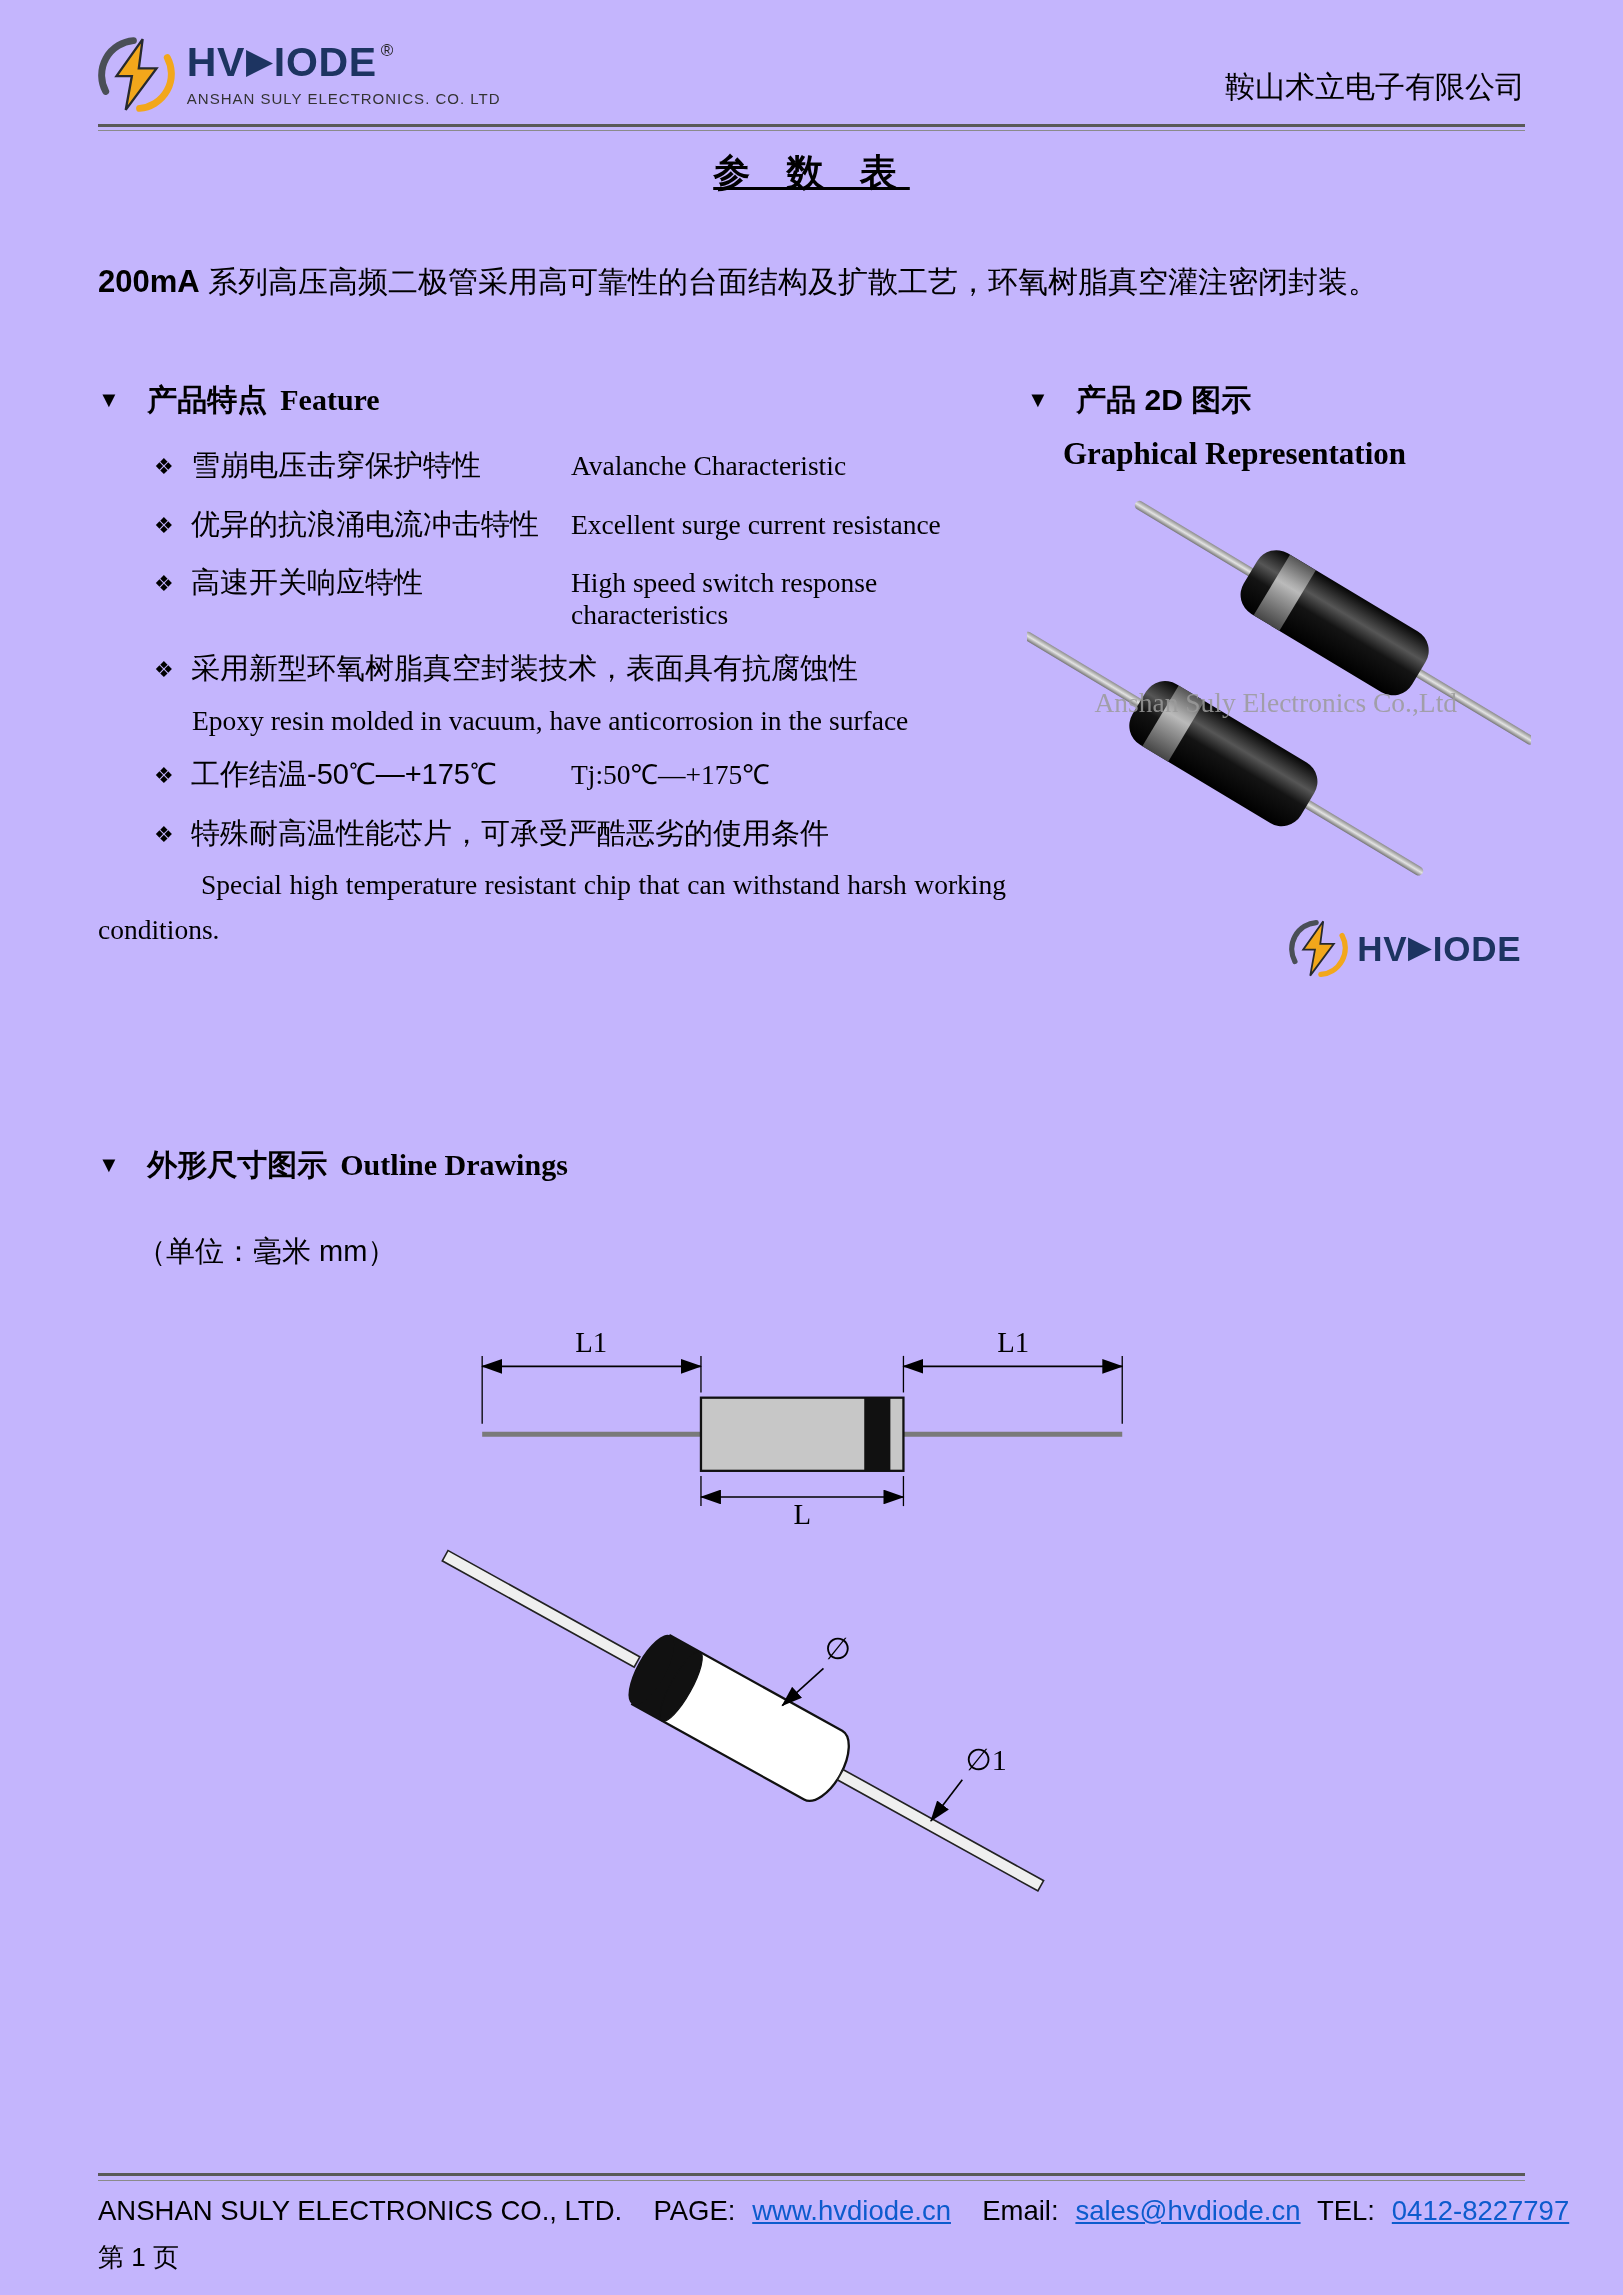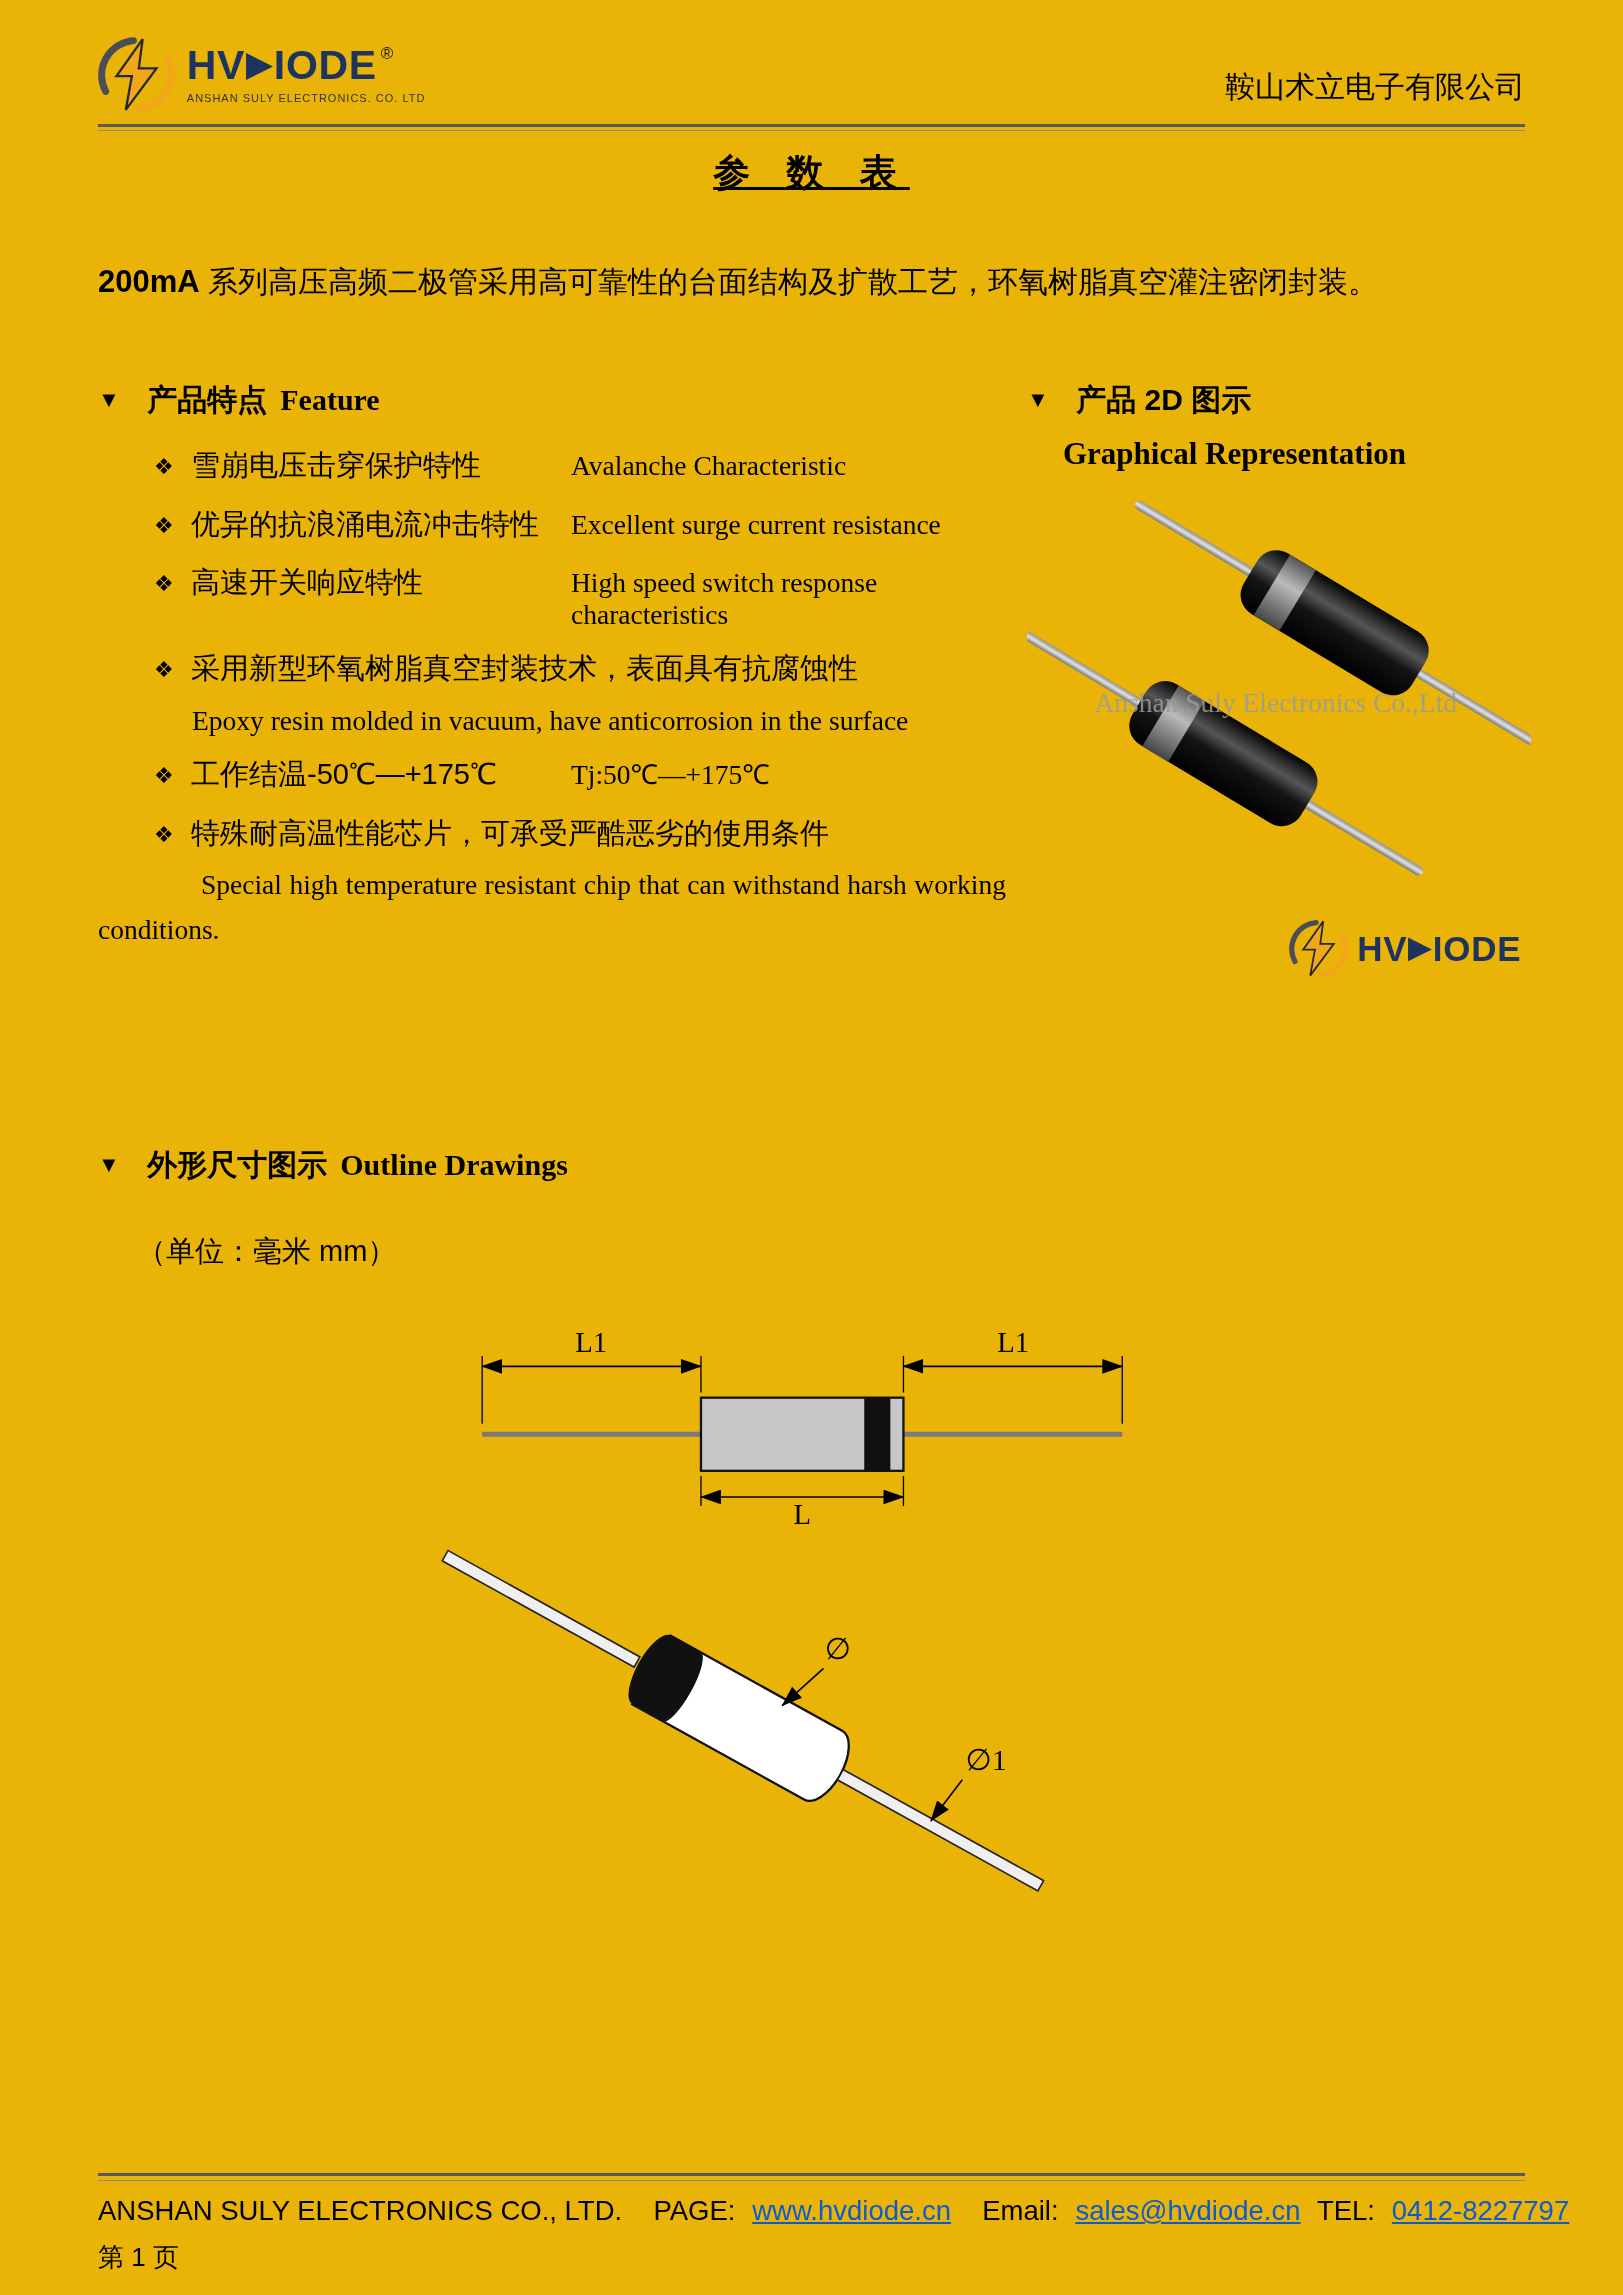--- a/index.html
+++ b/index.html
@@ -1,28 +1,28 @@
 <!DOCTYPE html>
 <html style="font-size:10.5px"><head>
 <meta charset="utf-8">
 <style>
   html,body{margin:0;padding:0;background:#fff;}
   body{width:1623px;height:2295px;font-family:"Liberation Sans",sans-serif;color:#000;}
-  .page{position:relative;width:1623px;height:2295px;box-sizing:border-box;padding:36px 98px 0 98px;overflow:hidden;background:#eab308;}
+  .page{position:relative;width:1623px;height:2295px;box-sizing:border-box;padding:36px 98px 0 98px;overflow:hidden;background:#c4b5fd;}
 
   
   .header{display:flex;justify-content:space-between;align-items:flex-end;}
   .logo{display:flex;align-items:center;gap:11.8px;}
   .logo-icon{width:77px;height:77px;flex:0 0 auto;}
   .logo-text{display:flex;flex-direction:column;}
   .brand-row{display:flex;align-items:flex-start;}
   .brand{font-size:41px;font-weight:bold;color:#1d3461;letter-spacing:0.7px;line-height:1;}
   .brand-tri{font-size:33px;color:#1d3461;line-height:1.15;margin:0 1.3px;}
   .reg-mark{font-size:17px;color:#222;margin-left:3.9px;line-height:1;}
-  .logo-sub{font-size:11px;color:#333;letter-spacing:1px;margin-top:6.5px;}
+  .logo-sub{font-size:15px;color:#333;letter-spacing:1px;margin-top:6.5px;}
   .company-cn{font-size:30px;color:#000;padding-bottom:5.2px;}
   .rule{margin-top:10.5px;height:3.9px;border-top:3.3px solid #595959;border-bottom:1.3px solid #8a8a8a;}
 
   
   .doc-title{margin-top:17px;text-align:center;font-size:37px;font-weight:bold;letter-spacing:13px;text-decoration:underline;}
   .intro-cn{margin-top:62px;font-size:30px;line-height:1.45;}
   .intro-cn .b{font-weight:bold;font-size:31px;}
   .intro-en{margin-top:23px;font-family:"Liberation Serif",serif;font-size:30px;line-height:1.5;}
   .intro-en .b{font-weight:bold;}
 

